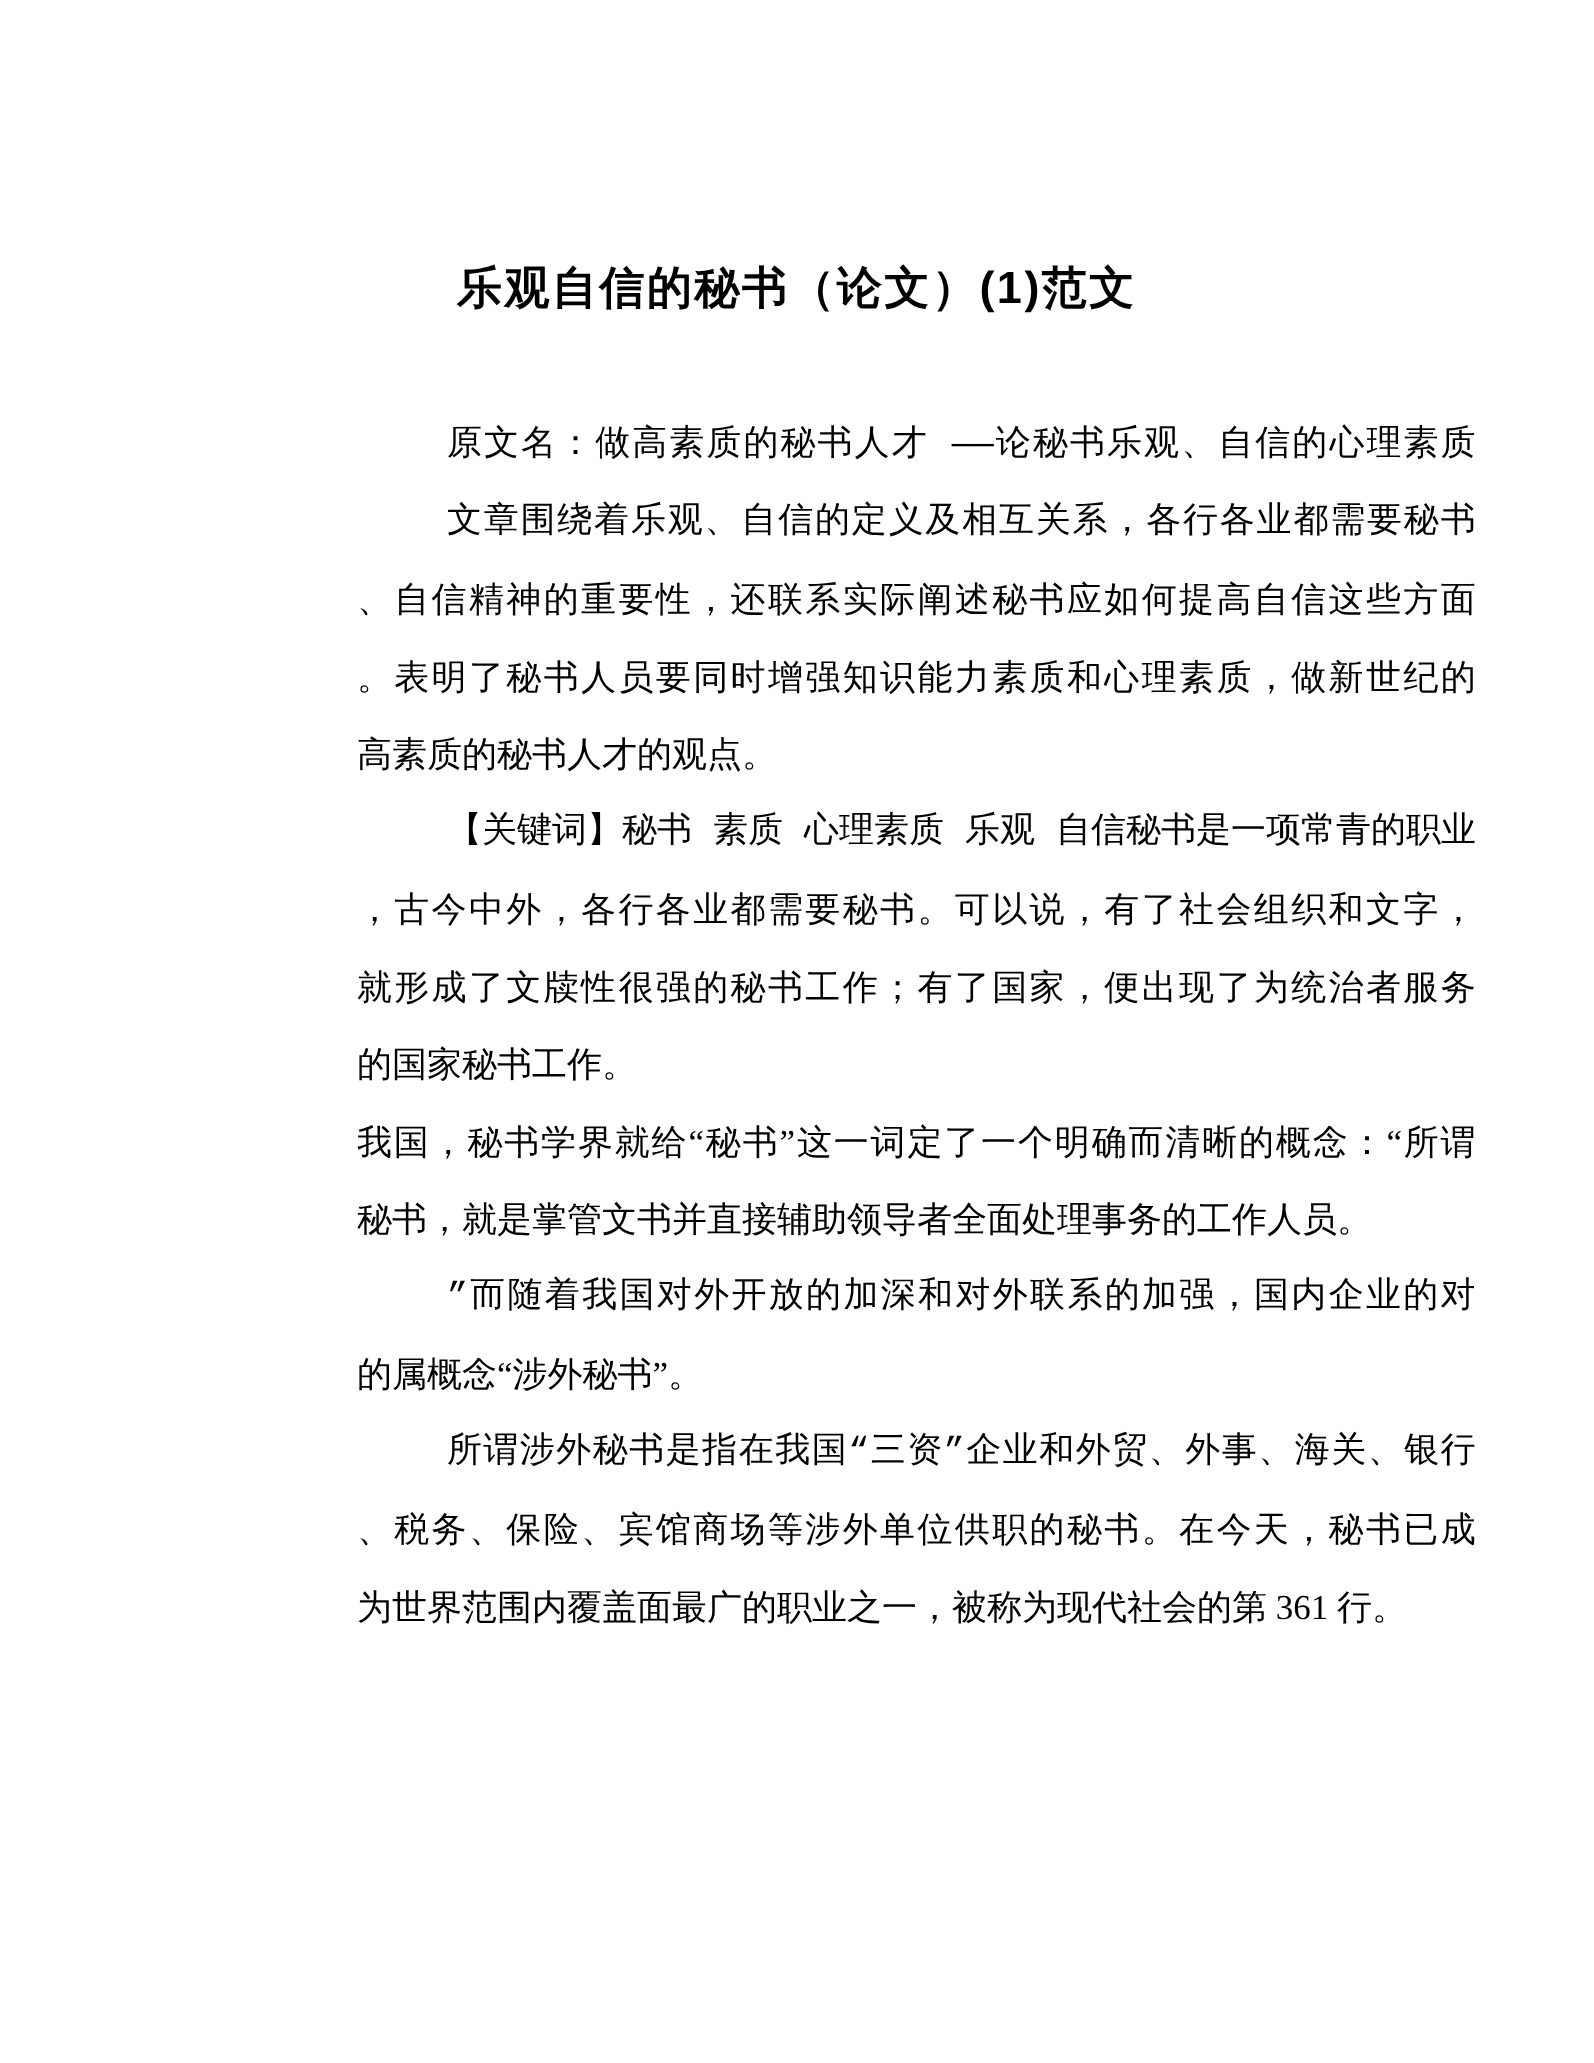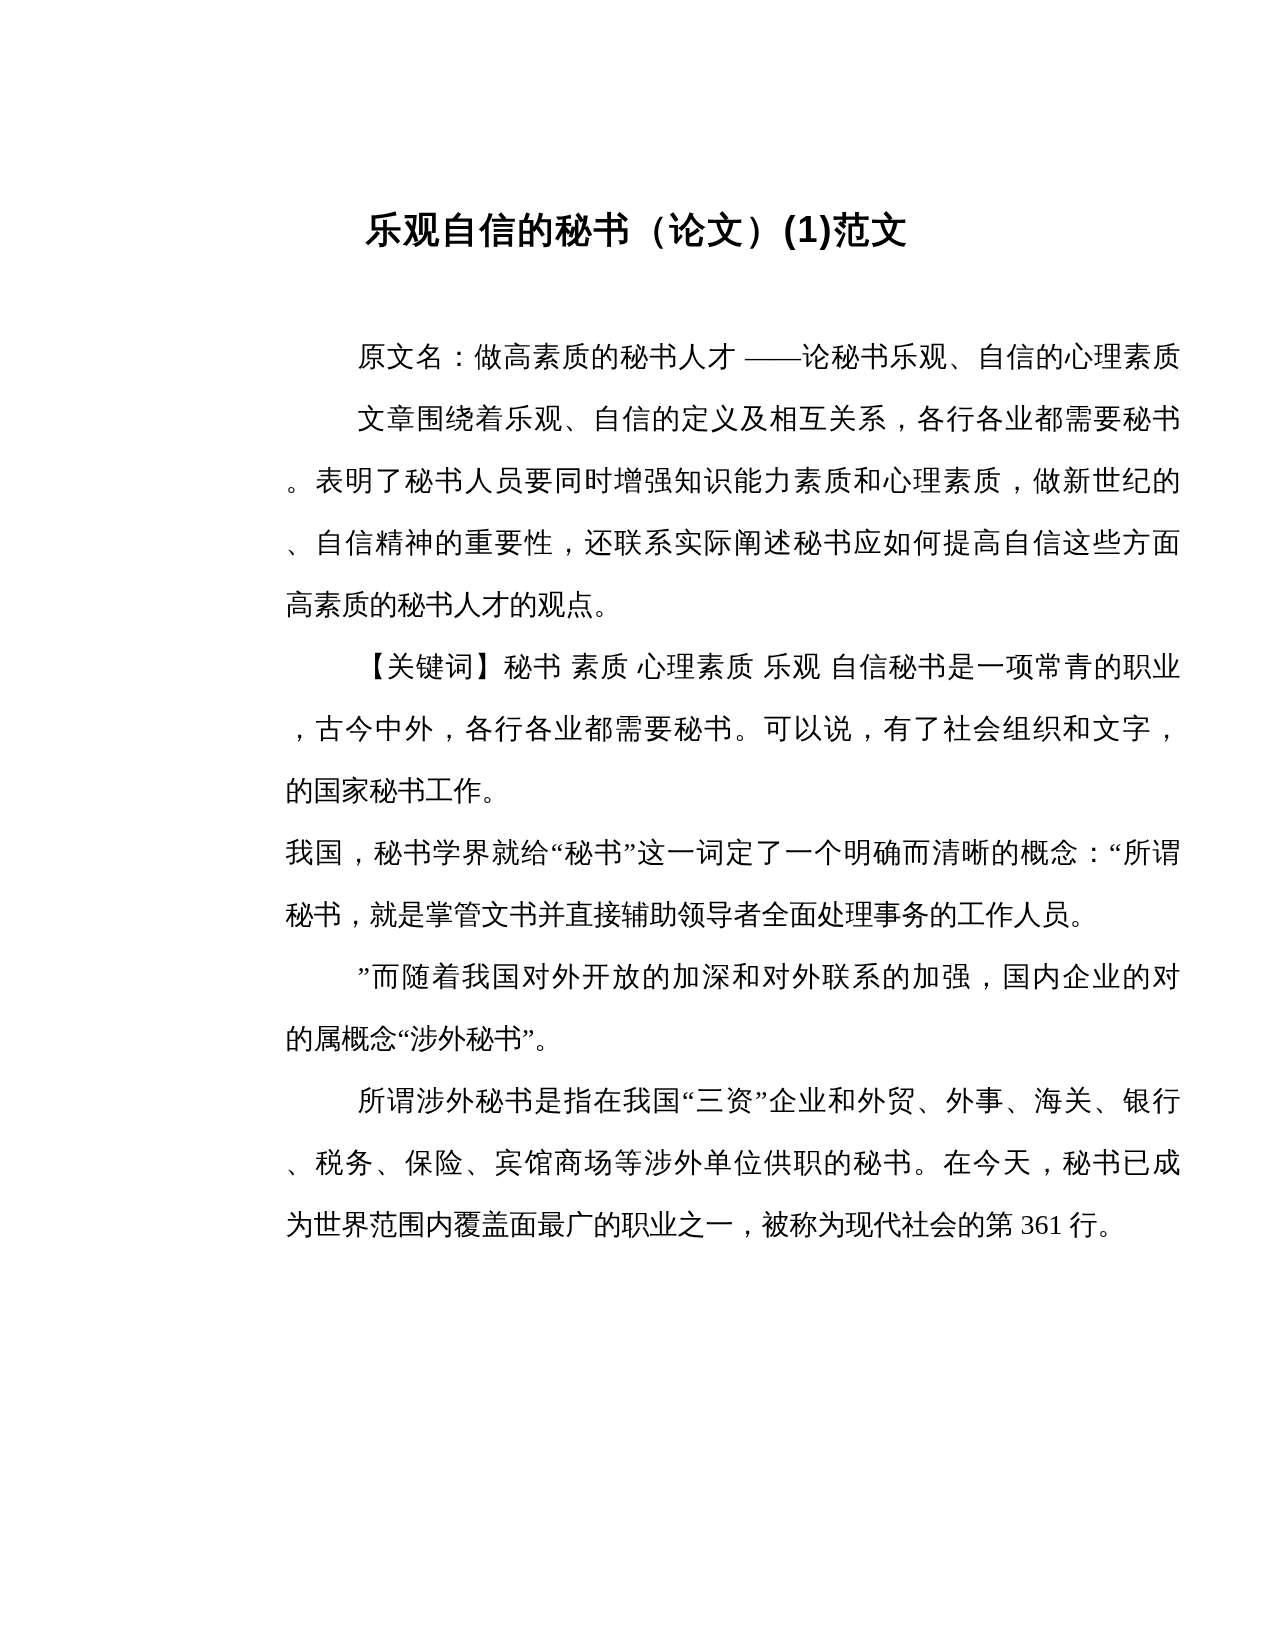--- a/index.html
+++ b/index.html
@@ -44,38 +44,40 @@
     height: 62px;
     line-height: 62px;
     white-space: nowrap;
     overflow: hidden;
     text-align: justify;
     text-align-last: justify;
     text-justify: inter-character;
   }
   .line.first {
     padding-left: 72px;
+    font-family: Liberation Mono, monospace;
   }
   .line.last {
     text-align-last: left;
   }
 </style>
 </head>
 <body>
 
 <div class="page">
   <h1 class="doc-title">乐观自信的秘书（论文）(1)范文</h1>
   <div class="doc-body">
       <div class="line first">原文名：做高素质的秘书人才 ——论秘书乐观、自信的心理素质</div>
       <div class="line first">文章围绕着乐观、自信的定义及相互关系，各行各业都需要秘书</div>
+      <div class="line">、自信精神的重要性，还联系实际阐述秘书应如何提高自信这些方面</div>
       <div class="line">。表明了秘书人员要同时增强知识能力素质和心理素质，做新世纪的</div>
-      <div class="line">、自信精神的重要性，还联系实际阐述秘书应如何提高自信这些方面</div>
       <div class="line last">高素质的秘书人才的观点。</div>
       <div class="line first">【关键词】秘书 素质 心理素质 乐观 自信秘书是一项常青的职业</div>
       <div class="line">，古今中外，各行各业都需要秘书。可以说，有了社会组织和文字，</div>
+      <div class="line">就形成了文牍性很强的秘书工作；有了国家，便出现了为统治者服务</div>
       <div class="line last">的国家秘书工作。</div>
       <div class="line">我国，秘书学界就给“秘书”这一词定了一个明确而清晰的概念：“所谓</div>
       <div class="line last">秘书，就是掌管文书并直接辅助领导者全面处理事务的工作人员。</div>
       <div class="line first">”而随着我国对外开放的加深和对外联系的加强，国内企业的对</div>
       <div class="line last">的属概念“涉外秘书”。</div>
       <div class="line first">所谓涉外秘书是指在我国“三资”企业和外贸、外事、海关、银行</div>
       <div class="line">、税务、保险、宾馆商场等涉外单位供职的秘书。在今天，秘书已成</div>
       <div class="line last">为世界范围内覆盖面最广的职业之一，被称为现代社会的第 361 行。</div>
     </div>
 </div>

